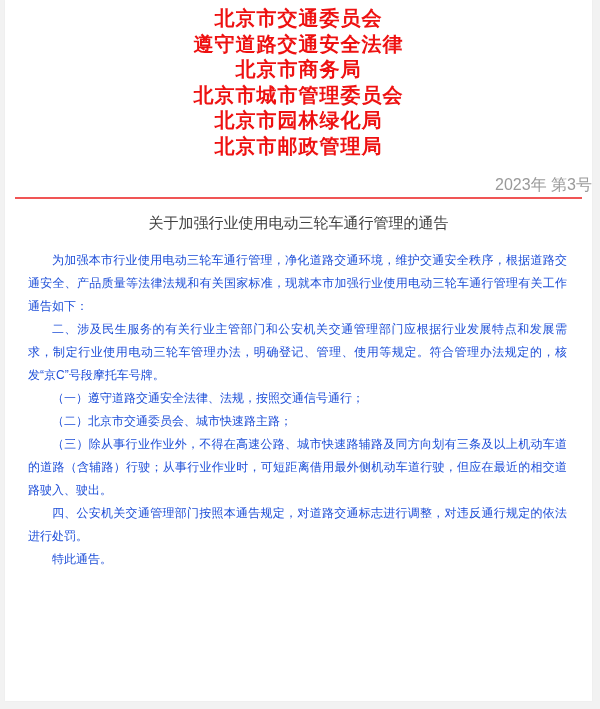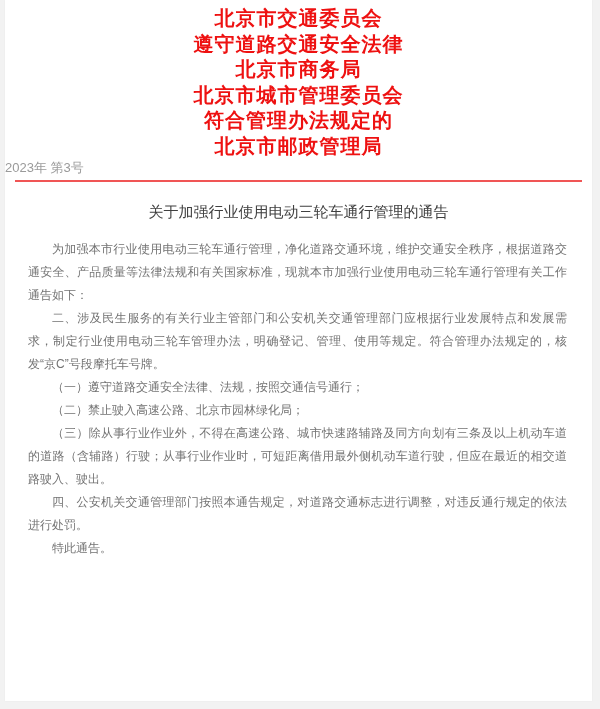--- a/index.html
+++ b/index.html
@@ -23,75 +23,75 @@
   
   .agency-list { text-align: center; }
   .agency-line {
     color: #ee1111;
     font-size: 20px;
     font-weight: bold;
     line-height: 25.5px;
     letter-spacing: 1px;
   }
   .issue-no {
-    text-align: left;
+    text-align: right;
     color: #9a9a9a;
-    font-size: 13px;
-    margin-top: 1px;
+    font-size: 16px;
+    margin-top: 18px;
     line-height: 15px;
   }
   .divider {
     border: none;
     height: 2px;
     background: #f05555;
     margin: 5px 10px 0 10px;
   }
   .notice-title {
     text-align: center;
     color: #404040;
     font-size: 15px;
     font-weight: normal;
-    margin-top: 19px;
+    margin-top: 13px;
     line-height: 22px;
   }
   .body-text {
     padding: 15px 25px 0 23px;
   }
   .body-text p {
-    color: #737373;
+    color: #1d4ed8;
     font-size: 12px;
     line-height: 23px;
     text-indent: 2em;
     text-align: justify;
     margin: 0;
   }
 </style>
 </head>
 <body>
 
 <div class="paper">
 
   <div class="agency-list">
     <div class="agency-line">北京市交通委员会</div>
     <div class="agency-line">遵守道路交通安全法律</div>
     <div class="agency-line">北京市商务局</div>
     <div class="agency-line">北京市城市管理委员会</div>
-    <div class="agency-line">符合管理办法规定的</div>
+    <div class="agency-line">北京市园林绿化局</div>
     <div class="agency-line">北京市邮政管理局</div>
   </div>
 
   <div class="issue-no">2023年 第3号</div>
 
   <hr class="divider">
 
   <h1 class="notice-title">关于加强行业使用电动三轮车通行管理的通告</h1>
 
   <div class="body-text">
     <p>为加强本市行业使用电动三轮车通行管理，净化道路交通环境，维护交通安全秩序，根据道路交通安全、产品质量等法律法规和有关国家标准，现就本市加强行业使用电动三轮车通行管理有关工作通告如下：</p>
     <p>二、涉及民生服务的有关行业主管部门和公安机关交通管理部门应根据行业发展特点和发展需求，制定行业使用电动三轮车管理办法，明确登记、管理、使用等规定。符合管理办法规定的，核发“京C”号段摩托车号牌。</p>
     <p>（一）遵守道路交通安全法律、法规，按照交通信号通行；</p>
-    <p>（二）禁止驶入高速公路、北京市园林绿化局；</p>
+    <p>（二）北京市交通委员会、城市快速路主路；</p>
     <p>（三）除从事行业作业外，不得在高速公路、城市快速路辅路及同方向划有三条及以上机动车道的道路（含辅路）行驶；从事行业作业时，可短距离借用最外侧机动车道行驶，但应在最近的相交道路驶入、驶出。</p>
     <p>四、公安机关交通管理部门按照本通告规定，对道路交通标志进行调整，对违反通行规定的依法进行处罚。</p>
     <p>特此通告。</p>
   </div>
 
 </div>
 
 </body></html>

